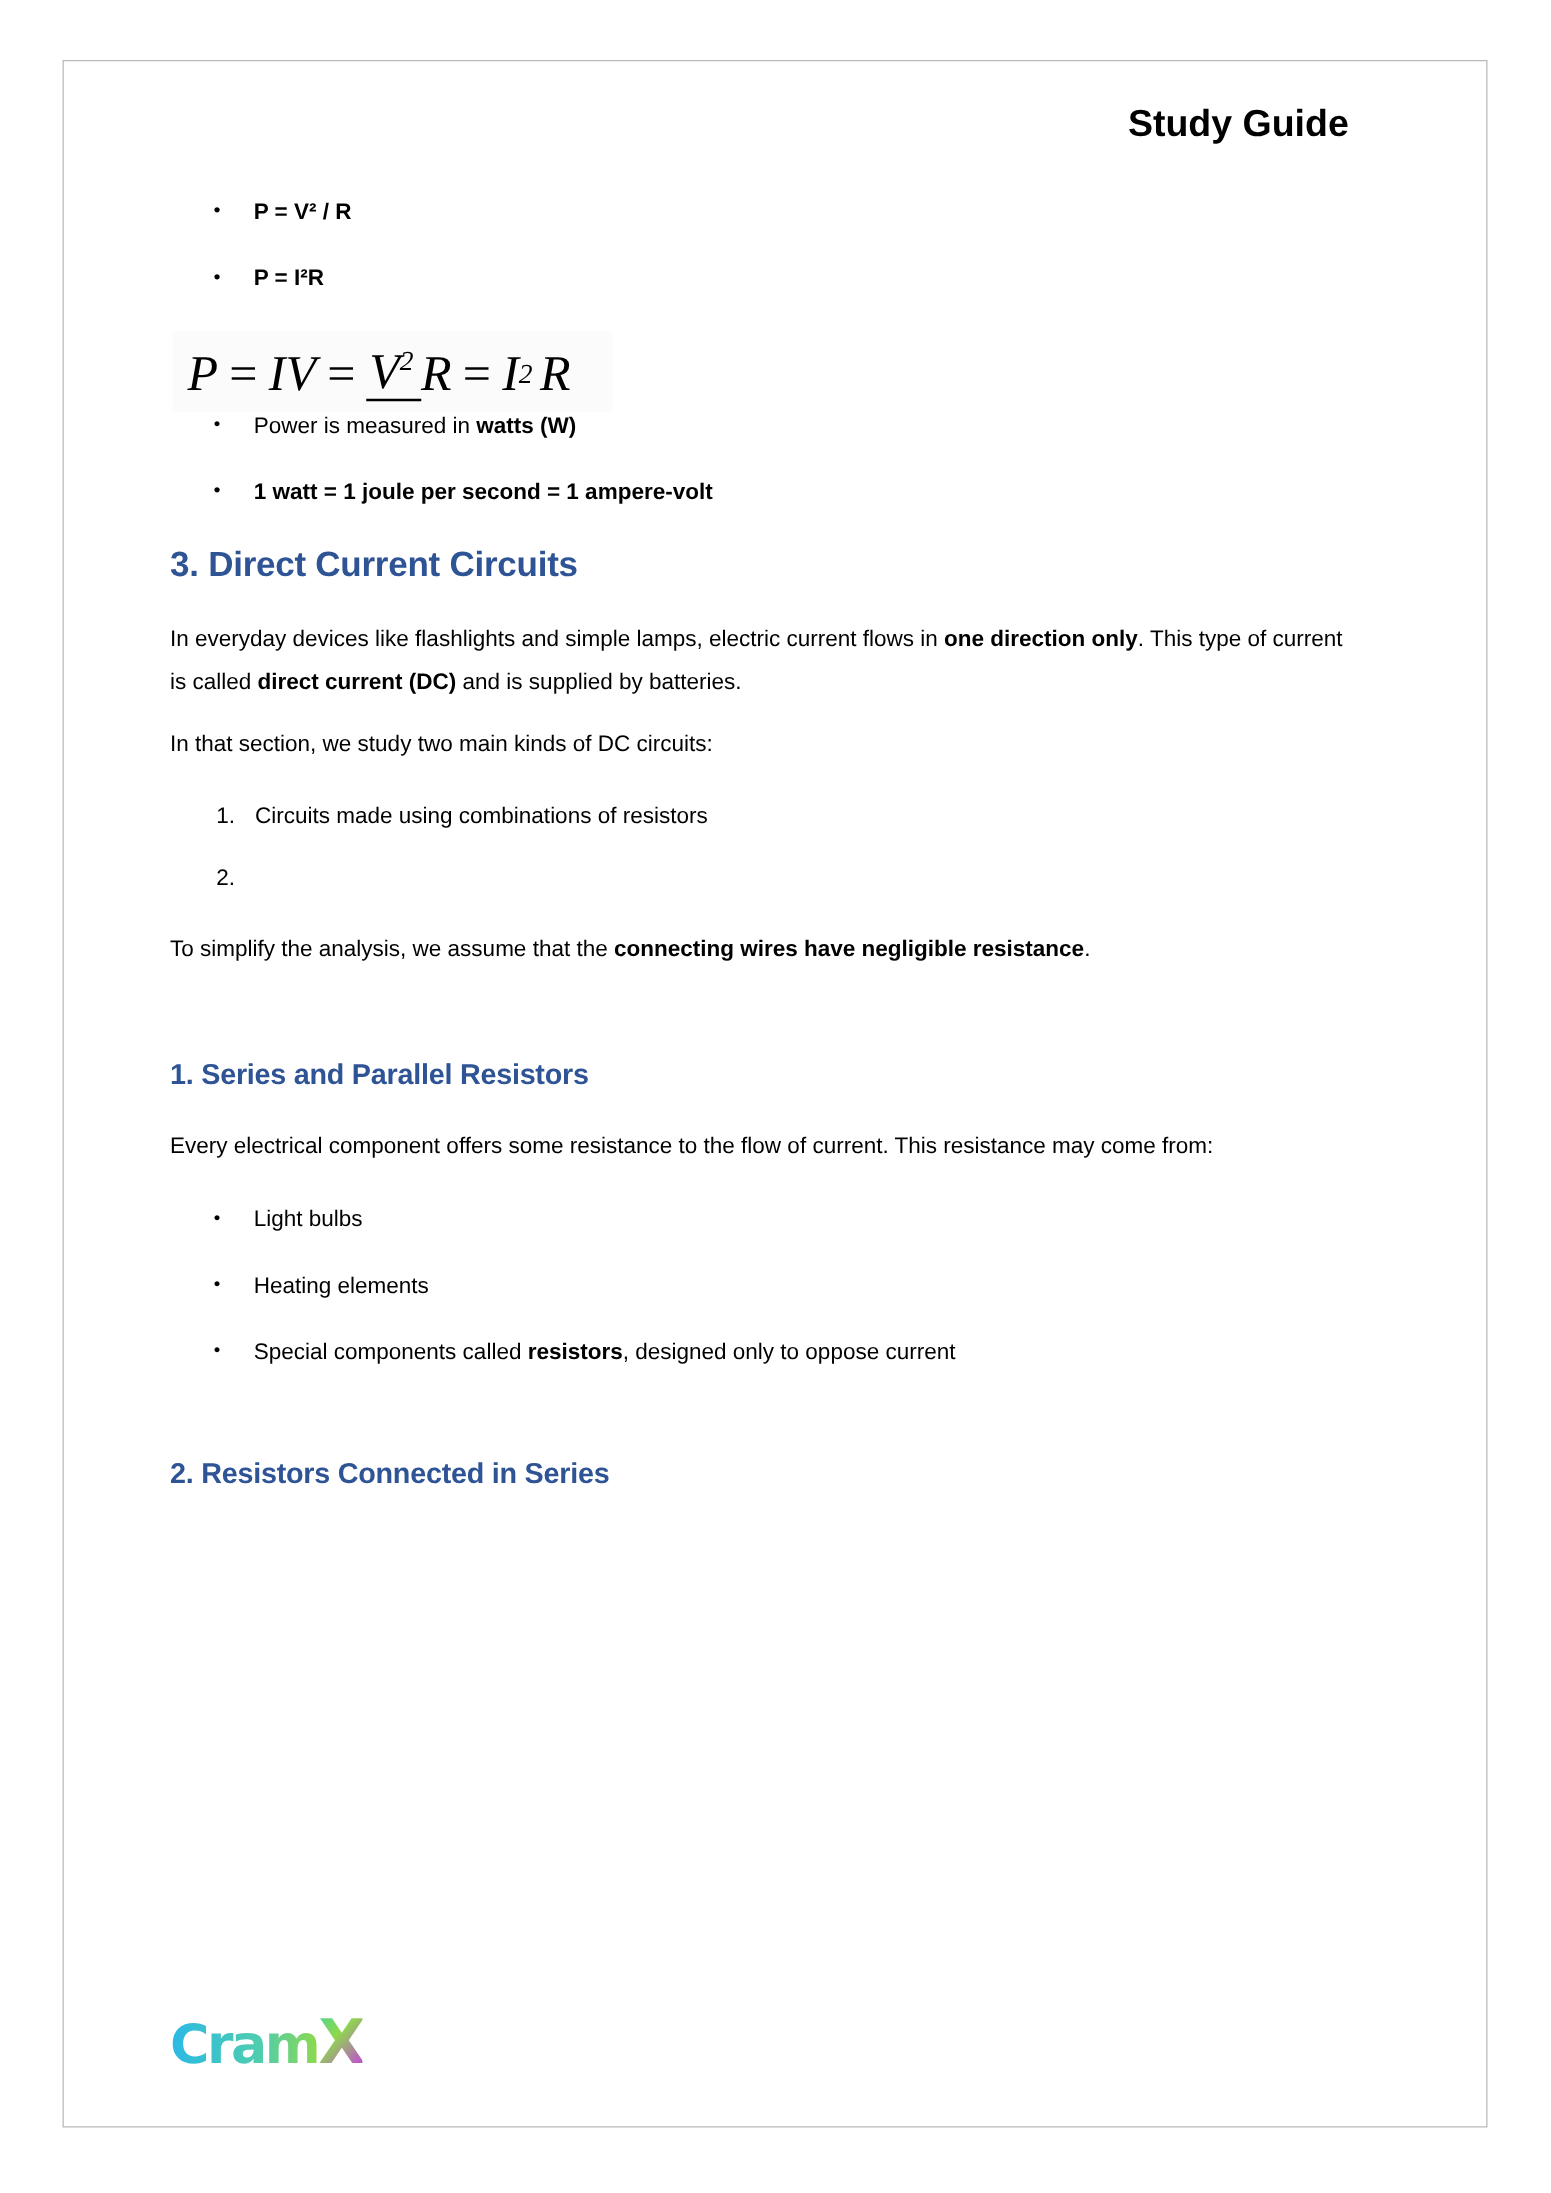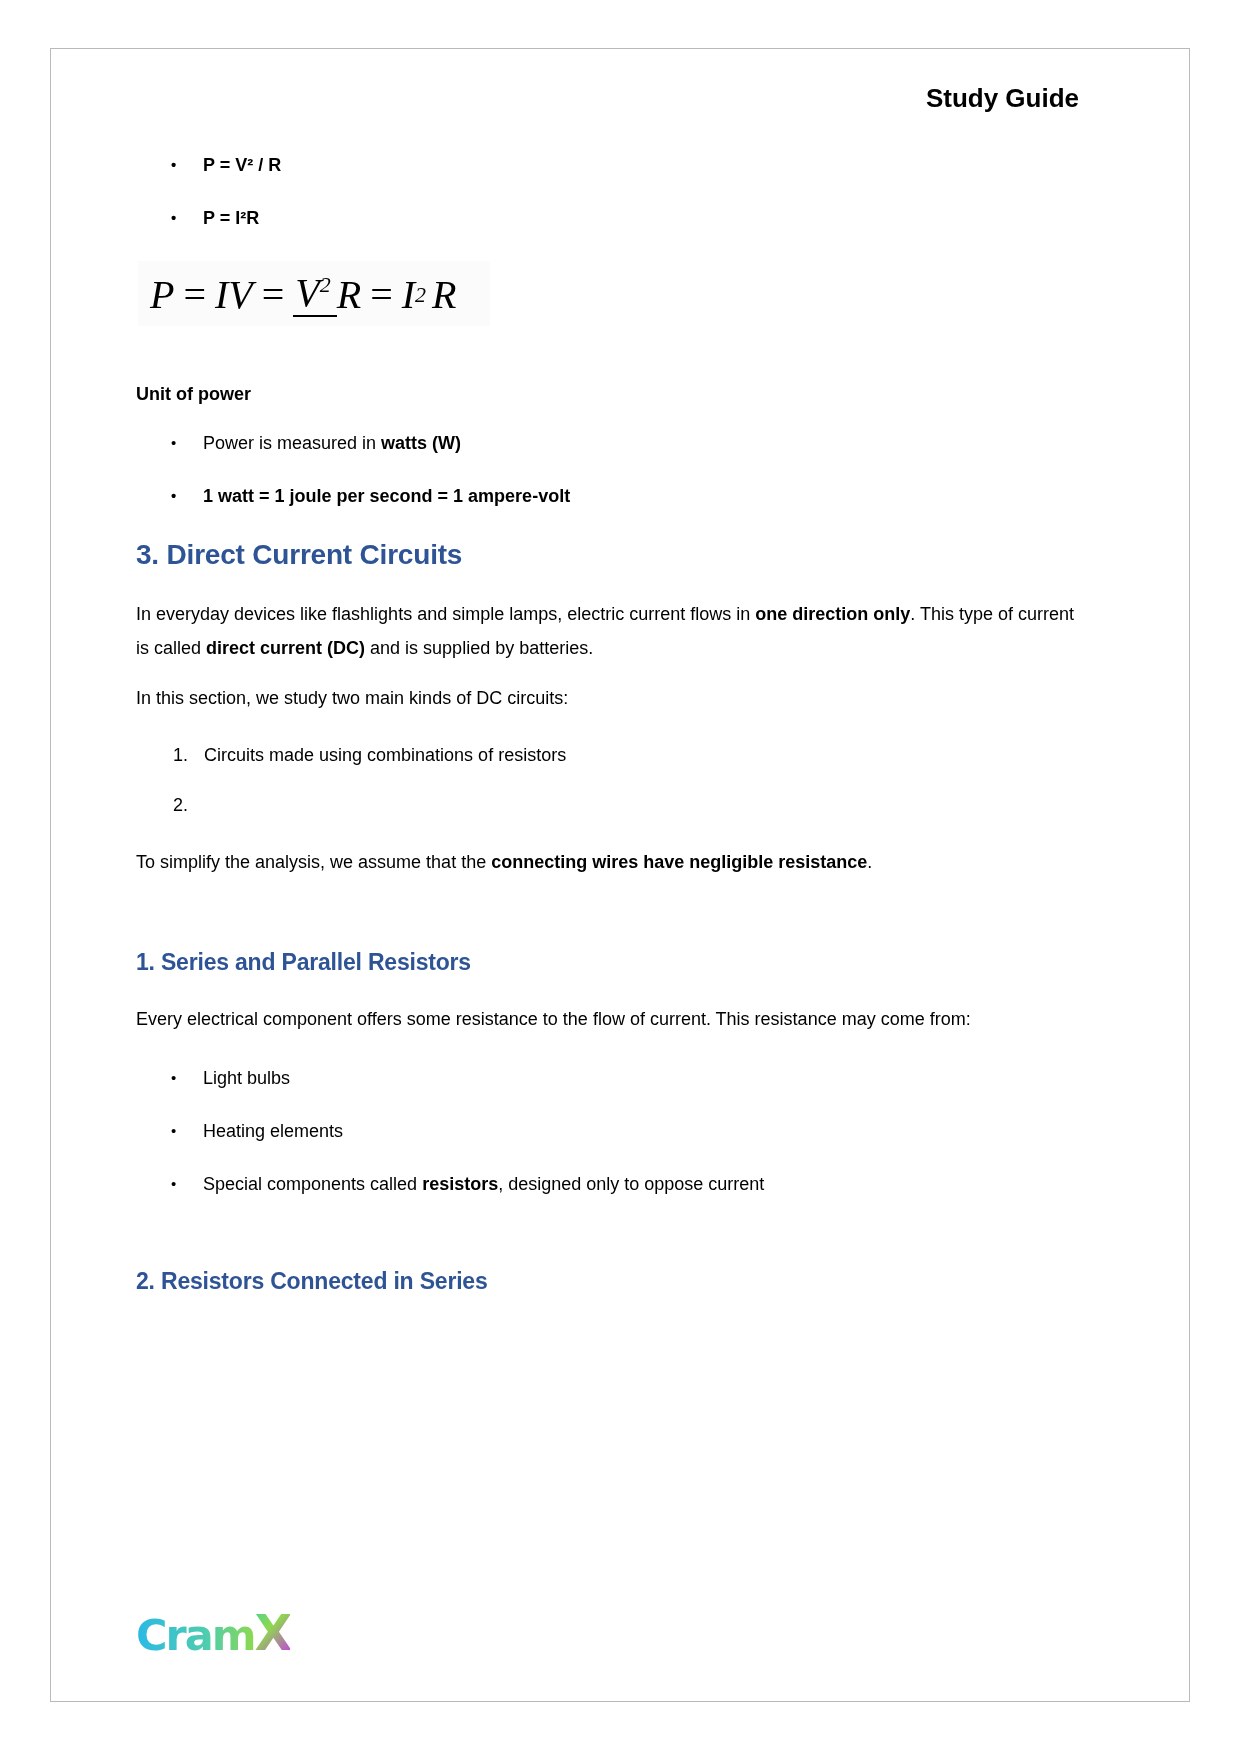--- a/index.html
+++ b/index.html
@@ -23,21 +23,21 @@
     opacity:0.32; white-space:nowrap; user-select:none;
   }
   .wm-cram { color:#7fdcec; }
   .wm-x {
     background:linear-gradient(160deg,#7fdcec 35%,#f0b3e0 85%);
     -webkit-background-clip:text; background-clip:text; color:transparent;
   }
   .wm-ai { color:#f0b3e0; }
   
   .doc-title {
-    text-align:right; font-size:26px; font-weight:bold; line-height:1;
+    text-align:right; font-size:30px; font-weight:bold; line-height:1;
     margin-bottom:44px; letter-spacing:0px;
   }
   
   .b-row { display:flex; align-items:flex-start; margin-bottom:33px; font-size:18px; line-height:20px; }
   .b-dot { width:32px; margin-left:35px; font-size:15px; line-height:20px; flex:0 0 32px; }
   .b-bold { font-weight:bold; }
   
   .equation {
     margin:16px 0 0 2px; width:352px; padding:10px 14px 8px 12px;
     background:#fbfbfb;
@@ -107,36 +107,35 @@
       <span class="frac">
         <span class="num"><span>V</span><sup>2</sup></span>
         <span class="den">R</span>
       </span>
       <span class="eq-op">=</span>
       <span>I</span>
         <sup>2</sup>
       <span style="margin-left:6px;">R</span>
     </div>
 
-    <div class="h-bold">Unit of power</div>
 
     <div class="b-row">
       <span class="b-dot">•</span>
       <span><span>Power is measured in </span><strong>watts (W)</strong></span>
     </div>
     <div class="b-row b-bold">
       <span class="b-dot">•</span>
       <span>1 watt = 1 joule per second = 1 ampere-volt</span>
     </div>
 
     <div class="h2-blue">3. Direct Current Circuits</div>
 
     <p class="body-p"><span>In everyday devices like flashlights and simple lamps, electric current flows in </span><strong>one direction only</strong><span>. </span><span>This type of current is called </span><strong>direct current (DC)</strong><span> and is supplied by batteries.</span></p>
 
-    <p class="body-p" style="margin-top:16px;">In this section, we study two main kinds of DC circuits:</p>
+    <p class="body-p" style="margin-top:16px;">In that section, we study two main kinds of DC circuits:</p>
 
     <div class="n-row" style="margin-top:30px;">
       <span class="n-num">1.</span>
       <span>Circuits made using combinations of resistors</span>
     </div>
     <div class="n-row">
       <span class="n-num">2.</span>
     </div>
 
     <p class="body-p"><span>To simplify the analysis, we assume that the </span><strong>connecting wires have negligible resistance</strong><span>.</span></p>

